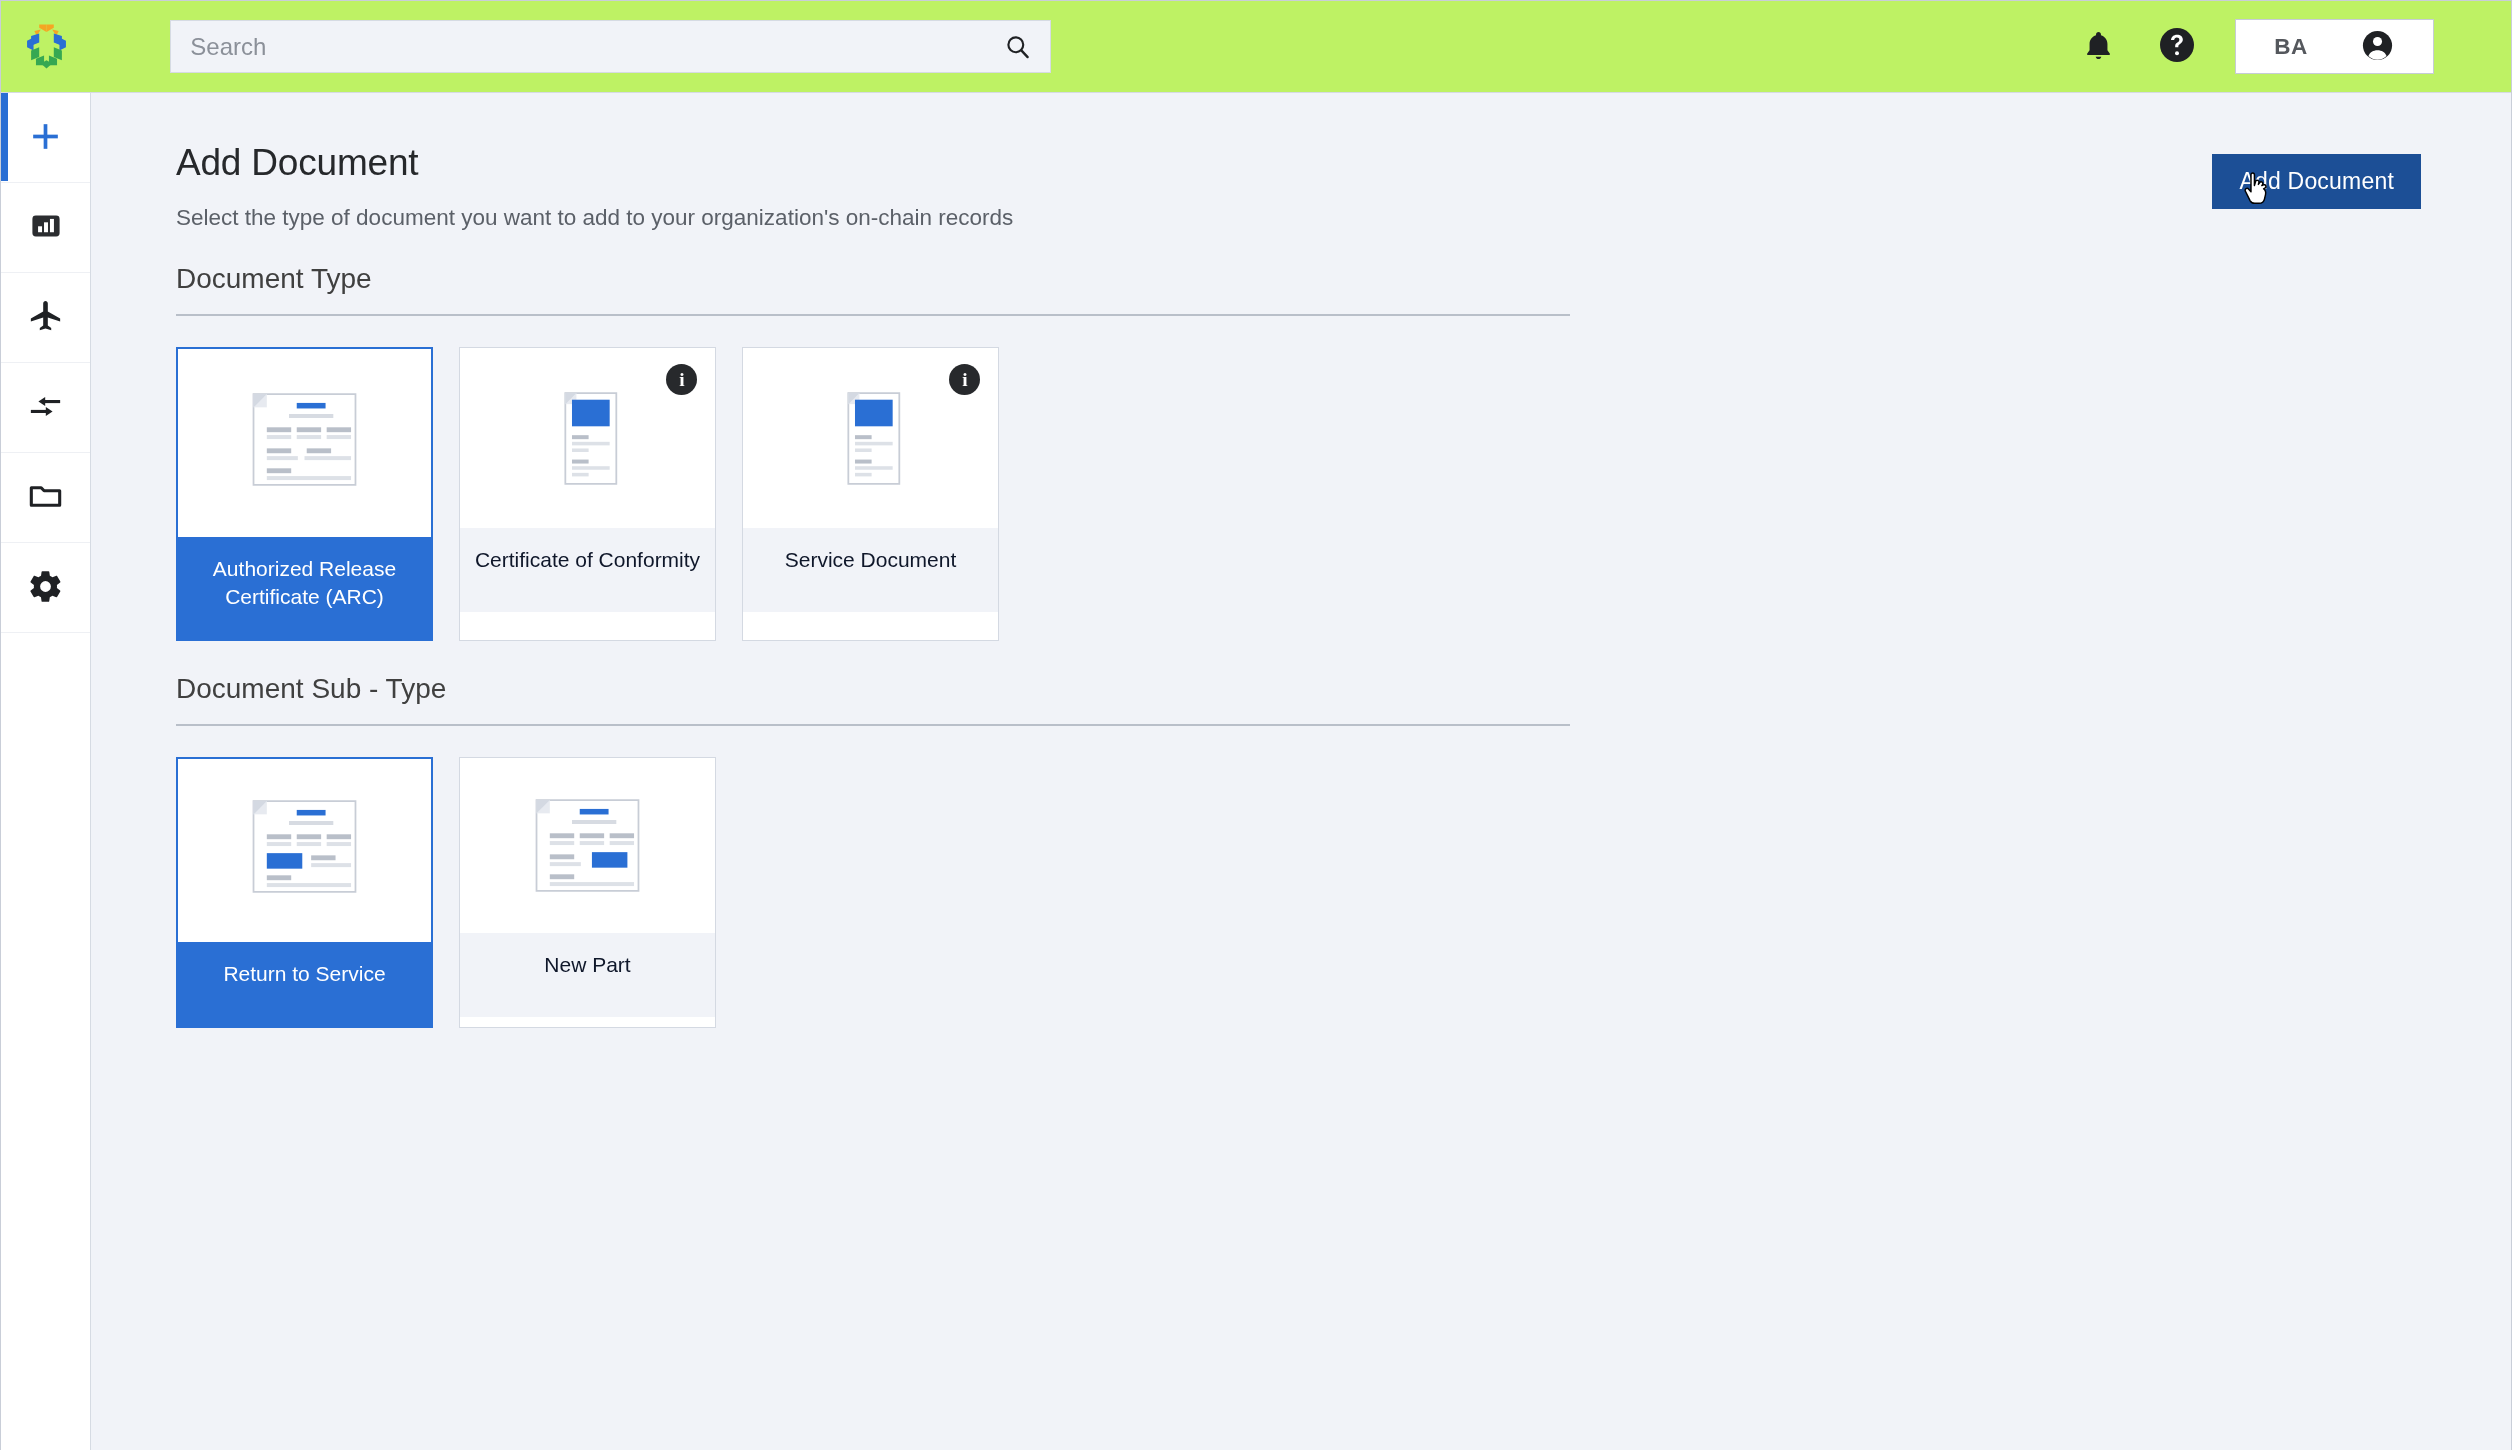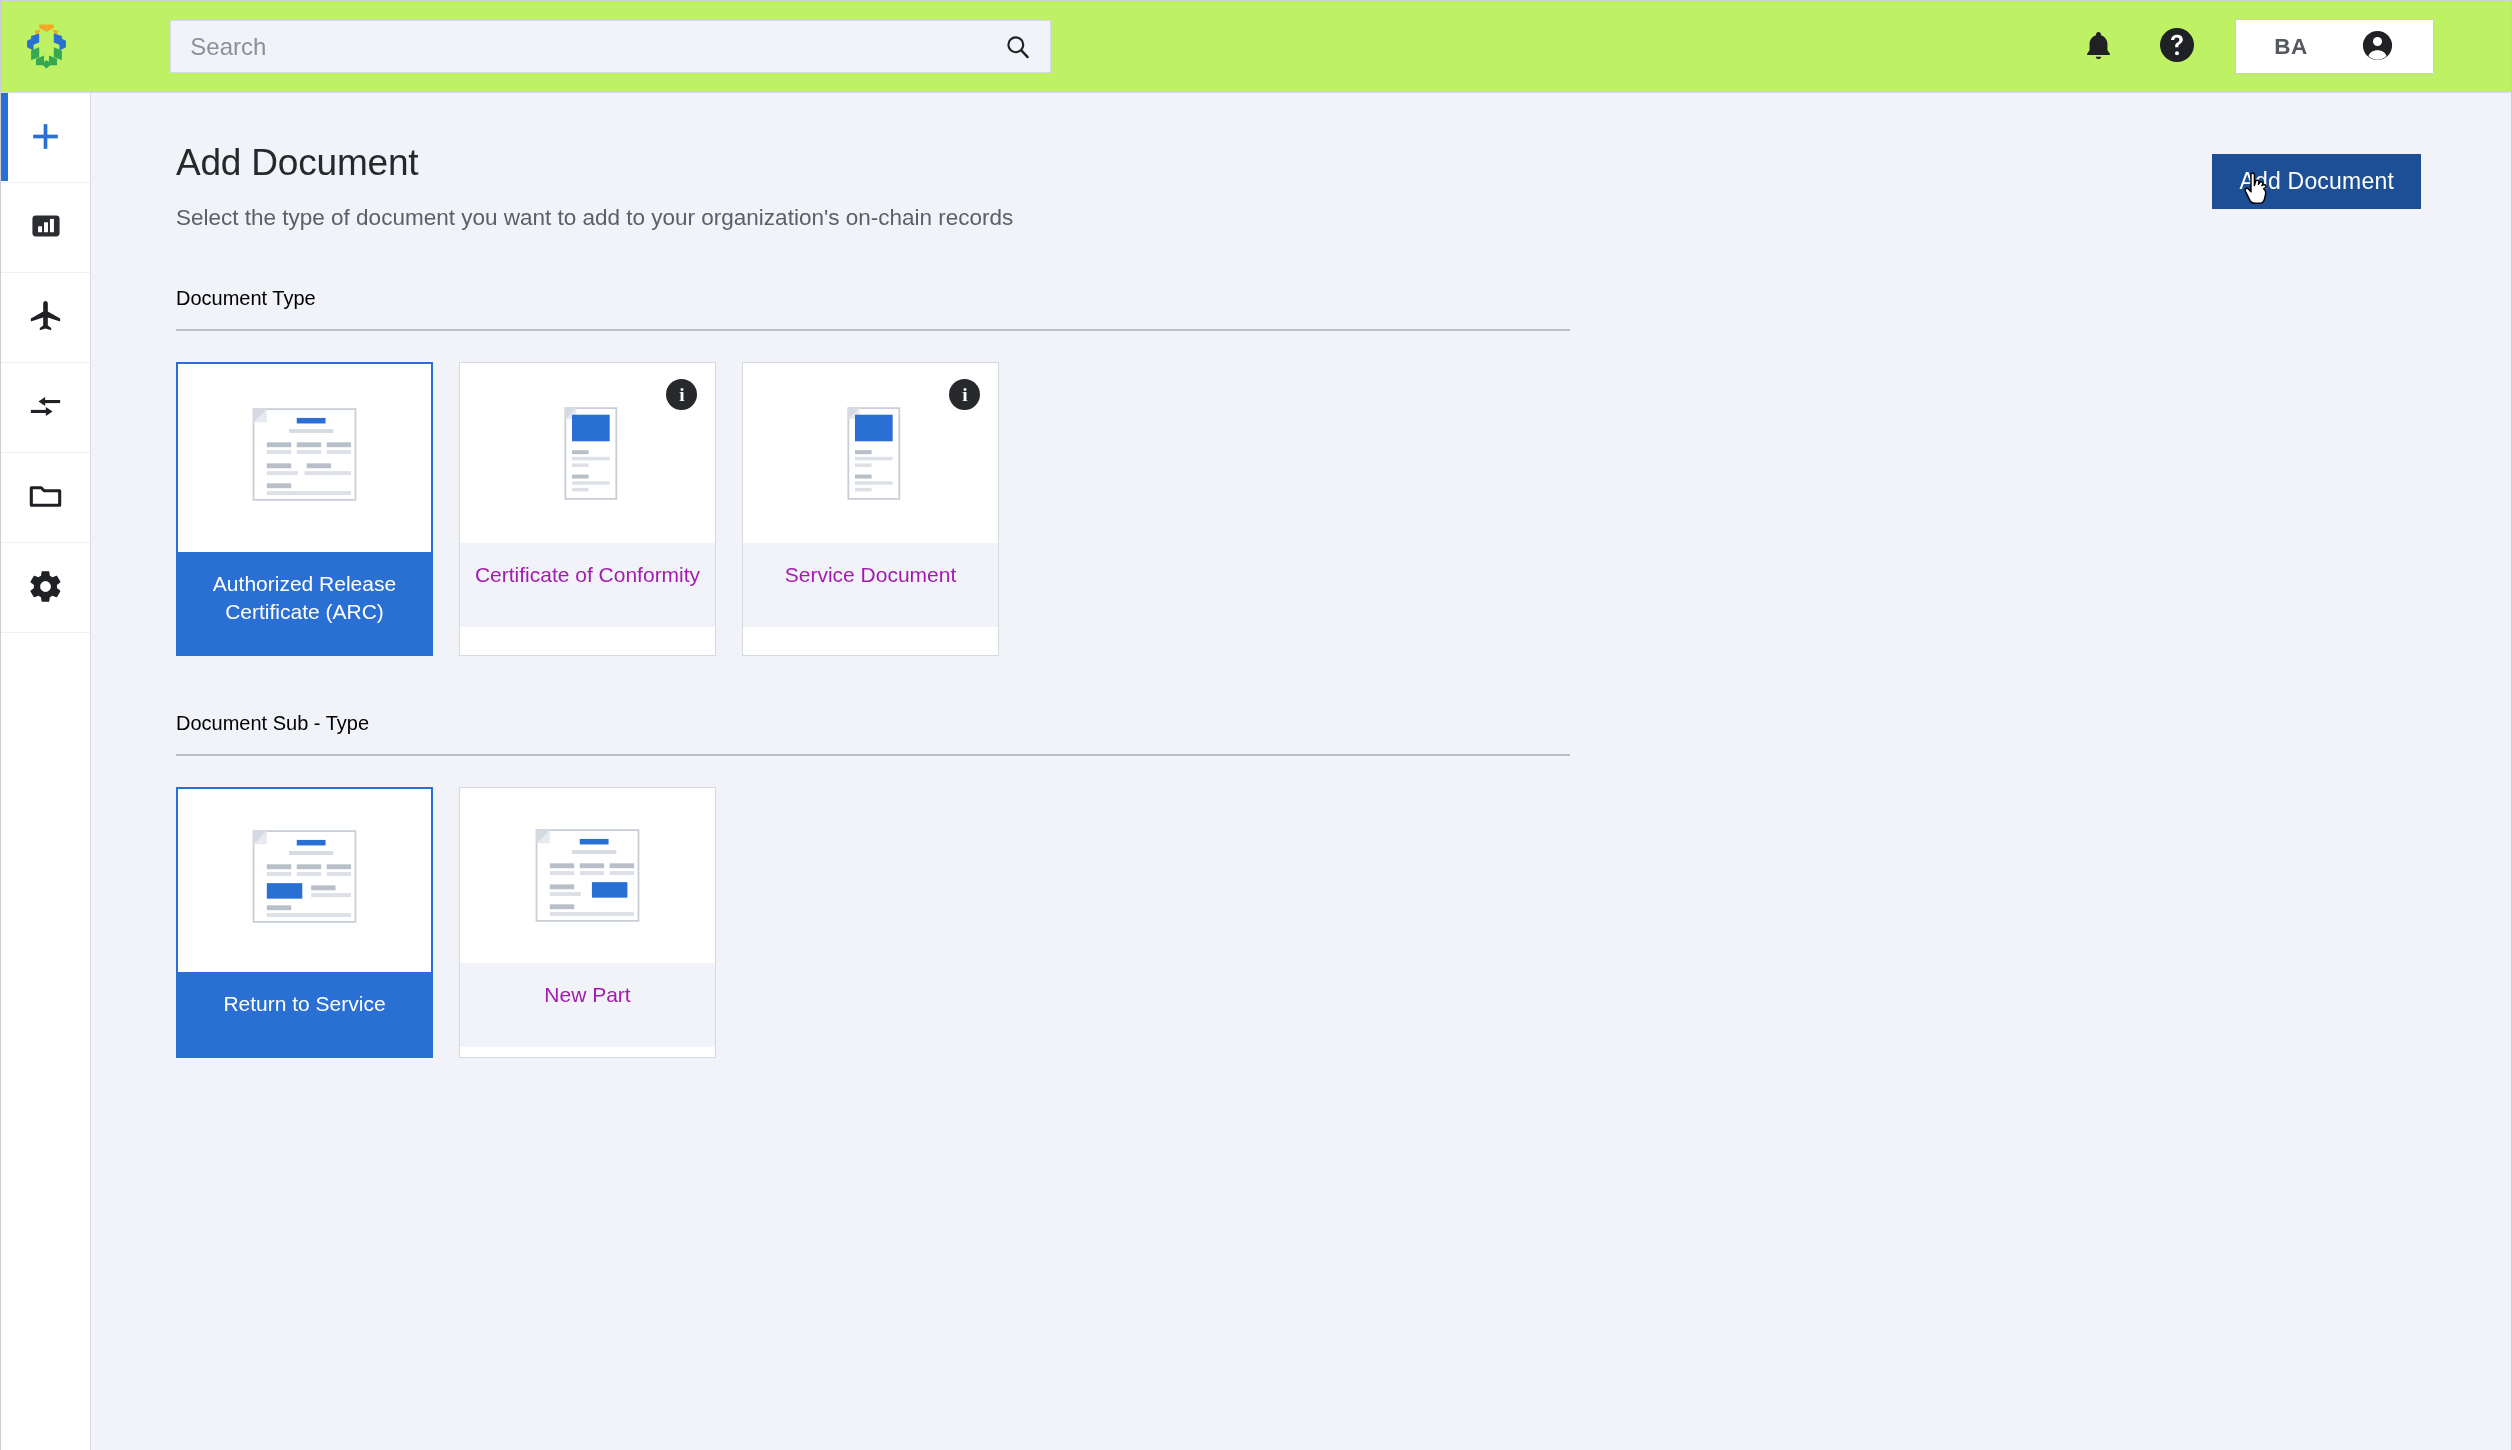--- a/index.html
+++ b/index.html
@@ -163,23 +163,23 @@
     border: none;
     font-family: "Liberation Sans", sans-serif;
     font-size: 23px;
     padding: 0 27px;
     height: 55px;
     cursor: pointer;
     letter-spacing: 0.2px;
   }
 
   .section-label {
-    margin-top: 56px;
-    font-size: 20px;
-    color: #000000;
+    margin-top: 32px;
+    font-size: 28px;
+    color: #404040;
   }
   .section-rule {
     margin-top: 19.3px;
     width: 1394px;
     height: 2.4px;
     background: #b9bfc9;
   }
 
   .card-row { display: flex; gap: 26px; margin-top: 31px; }
 
@@ -199,21 +199,21 @@
     display: flex;
     align-items: center;
     justify-content: center;
     background: #ffffff;
     position: relative;
   }
   .card-row-2 .card-thumb { height: 175px; }
 
   .card-label {
     background: #f1f3f8;
-    color: #a21caf;
+    color: #0f172a;
     font-size: 21px;
     text-align: center;
     padding: 17.7px 9.7px 27px;
     line-height: 1.35;
     min-height: 84px;
   }
   .card.selected .card-label { background: #2a6fd4; color: #ffffff; }
 
   .info-badge {
     position: absolute;

